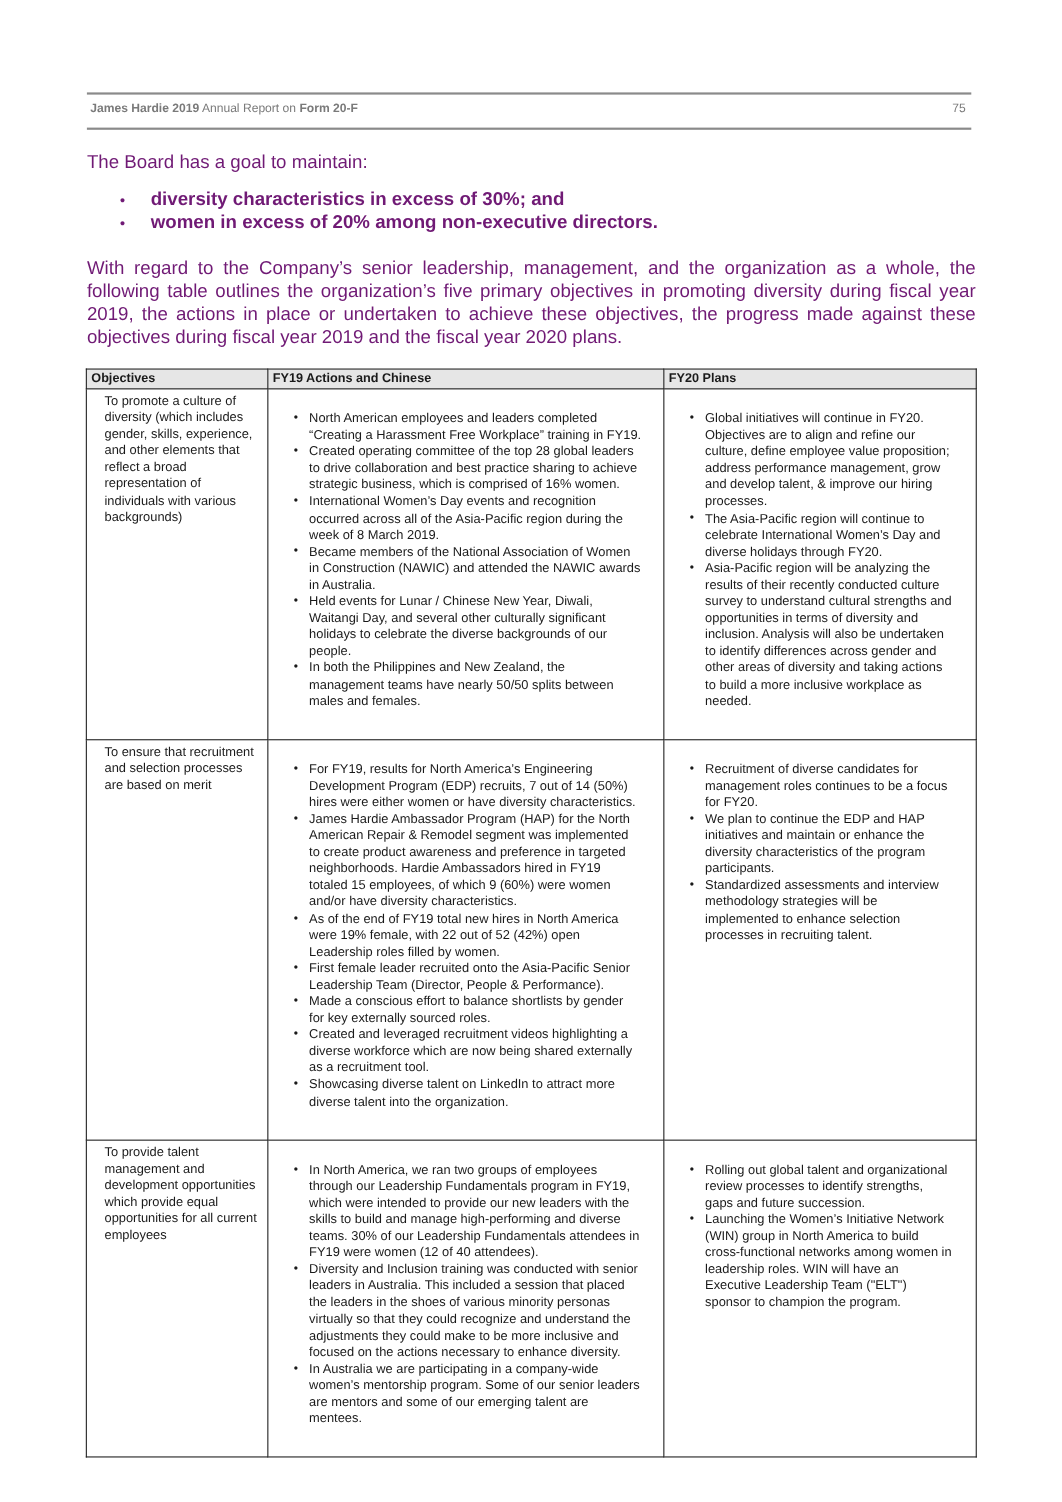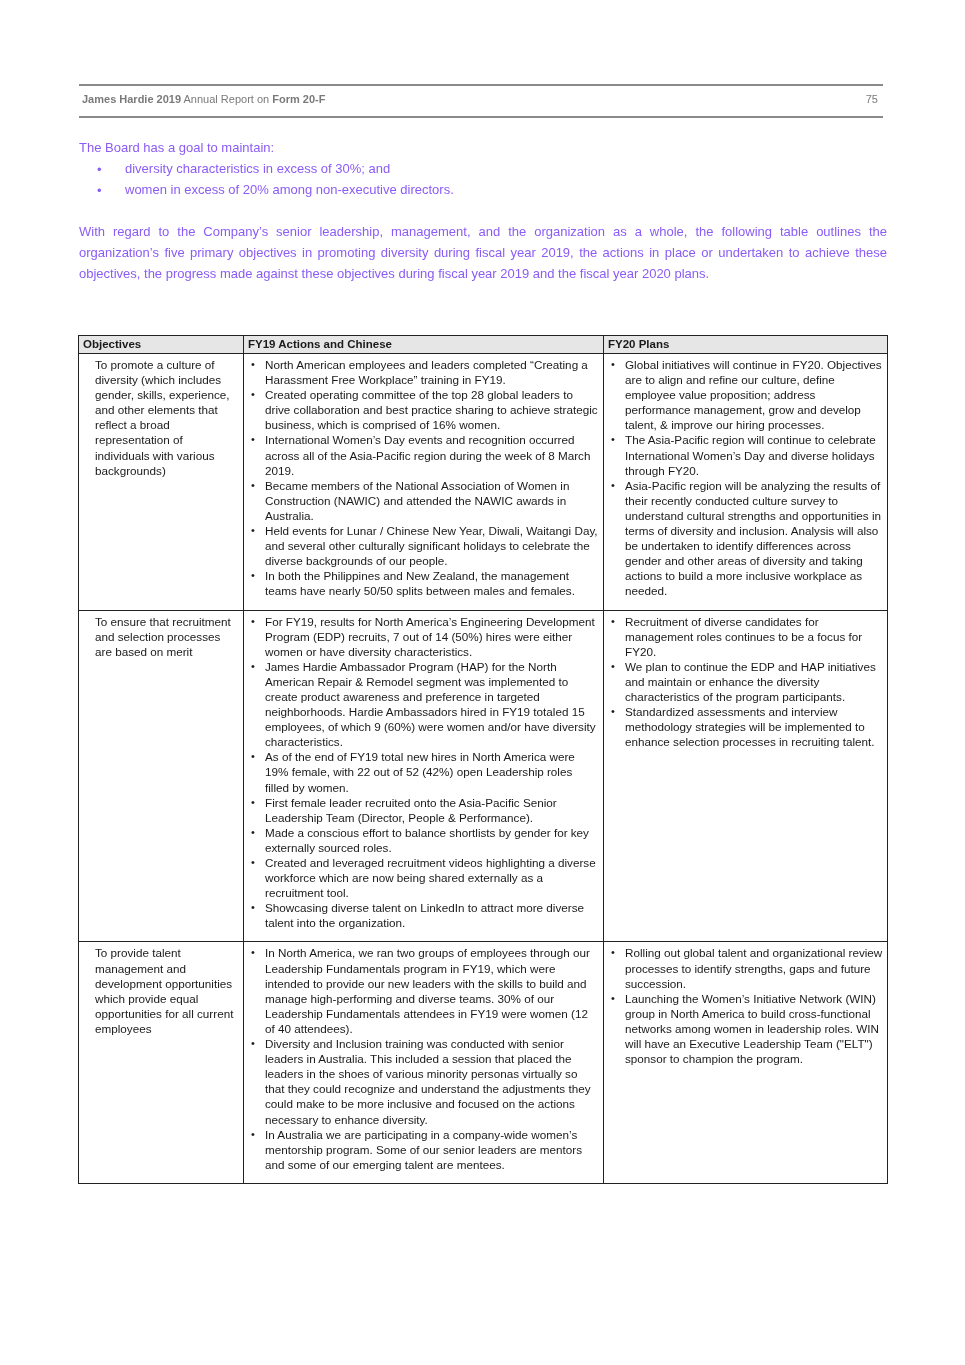--- a/index.html
+++ b/index.html
@@ -8,40 +8,40 @@
       font-family: "Liberation Sans", sans-serif; color: #1a1a1a;
     }
     .hdr-rule { position: absolute; left: 79px; width: 804px; height: 2px; background: #8a8a8a; }
     .hdr-rule.top { top: 84px; }
     .hdr-rule.bot { top: 116px; }
     .running-head {
       position: absolute; left: 82px; top: 93px; width: 796px; height: 16px;
       font-size: 11px; color: #7a7a7a; display: flex; justify-content: space-between;
     }
     .running-head b { font-weight: bold; }
-    .intro { position: absolute; left: 79px; top: 137px; width: 808px; font-size: 13px; line-height: 21px; color: #8b5cf6; }
+    .intro { position: absolute; left: 79px; top: 137px; width: 808px; font-size: 17px; line-height: 21px; color: #701a75; }
     .intro p { margin: 0; }
-    .goal-list { list-style: none; margin: 0; padding: 0; }
+    .goal-list { list-style: none; margin: 12px; padding: 0; font-weight: bold; }
     .goal-list li { position: relative; padding-left: 46px; }
     .goal-list li::before { content: "•"; position: absolute; left: 18px; font-size: 13px; top: 1px; }
     .para2 { margin-top: 21px !important; text-align: justify; }
 
     table.obj-table {
       position: absolute; left: 78px; top: 335px; width: 809px;
       border-collapse: collapse; font-size: 11.7px; line-height: 15.1px; color: #1a1a1a;
       table-layout: fixed;
     }
     .obj-table th, .obj-table td { border: 1.3px solid #222; vertical-align: top; }
     .obj-table th {
       background: #e6e6e6; font-weight: bold; text-align: left; height: 16px; padding: 1px 4px 0 4px;
       font-size: 11.5px; line-height: 15px;
     }
     .obj-table td { padding: 3px 4px 11px 4px; }
     .obj-table td.objective { padding-left: 16px; }
-    .obj-table ul { list-style: none; margin: 0; padding: 0; }
+    .obj-table ul { list-style: none; margin: 16px; padding: 0; }
     .obj-table li { position: relative; padding-left: 17px; }
     .obj-table li::before { content: "•"; position: absolute; left: 3px; top: 0; font-size: 11px; }
     col.c1 { width: 165px; }
     col.c2 { width: 360px; }
     col.c3 { width: 284px; }
   </style>
 </head>
 <body>
 
 <div class="hdr-rule top"></div>

